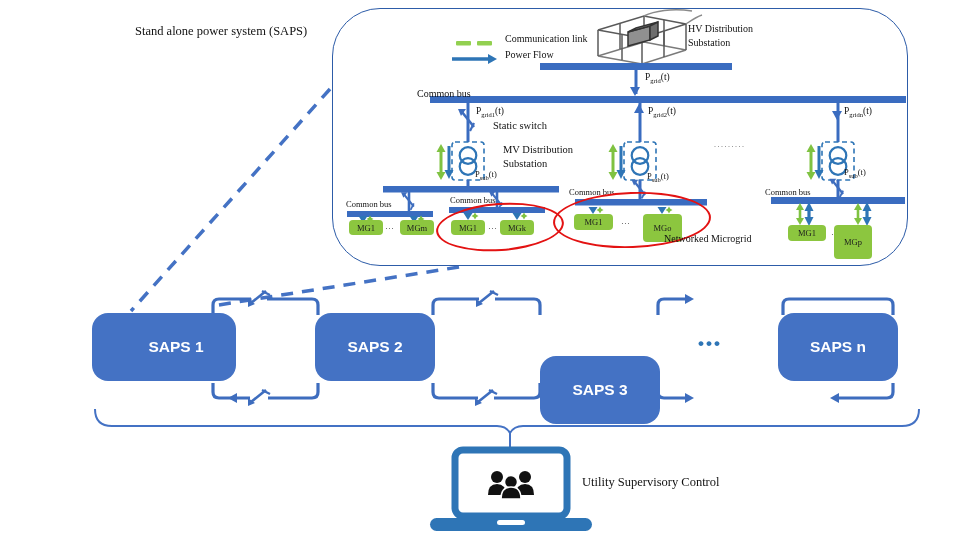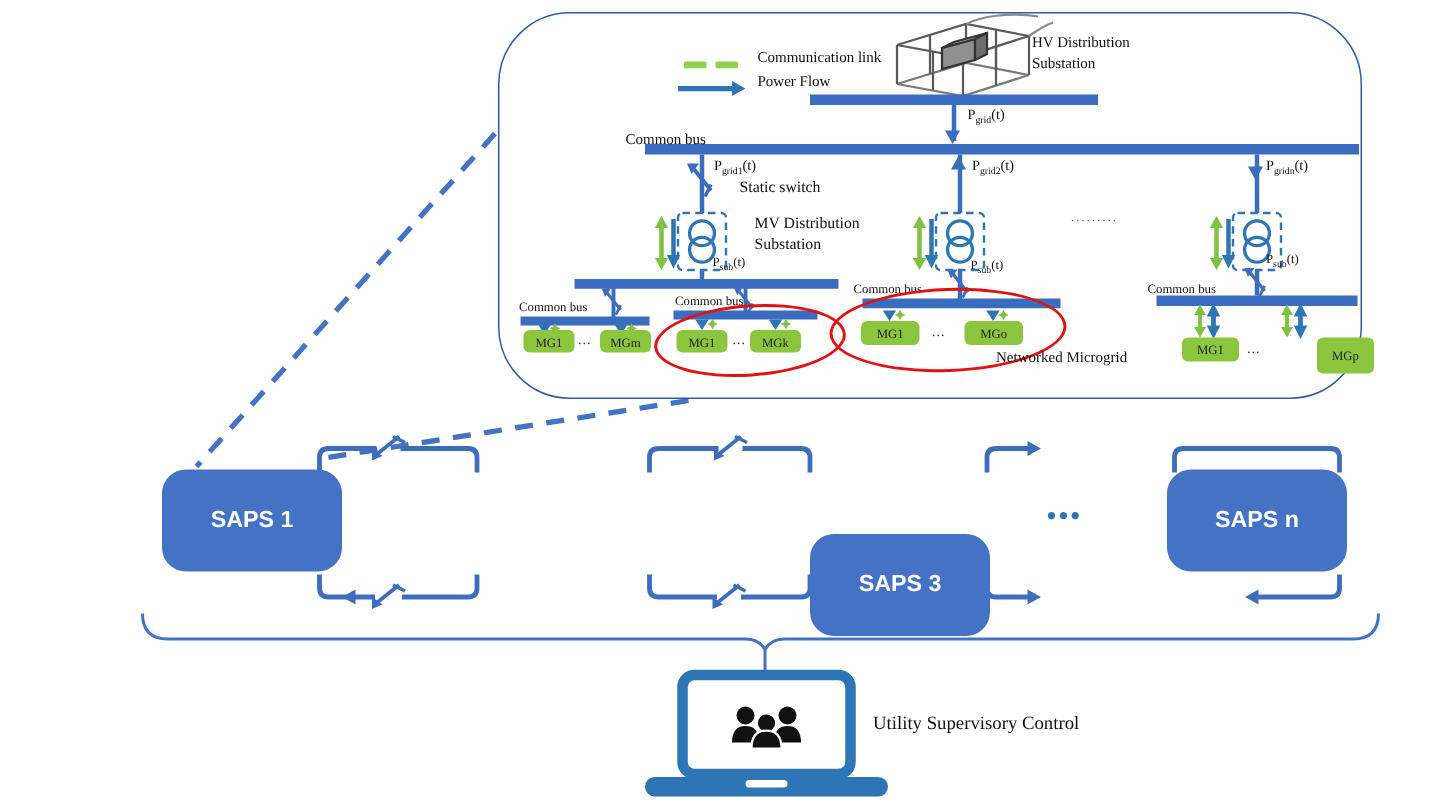--- a/index.html
+++ b/index.html
@@ -191,20 +191,21 @@
         <circle cx="0" cy="-4" r="6.5" fill="#111" stroke="#fff" stroke-width="1.5"></circle>
         <path d="M-10,13 Q-10,1 0,1 Q10,1 10,13 Z" fill="#111" stroke="#fff" stroke-width="1.5"></path>
       </g>
       <rect x="430" y="518" width="162" height="13" rx="6.5" fill="#2E75B6"></rect>
       <rect x="497" y="520" width="28" height="5" rx="2.5" fill="#fff"></rect>
     </g>
   </svg>
 
   <div class="detailbox"></div>
 
+  <div class="lbl fs12" style="left:135px;top:25px;">Stand alone power system (SAPS)</div>
 
   <div class="lbl fs11" style="left:505px;top:34px;">Communication link</div>
   <div class="lbl fs11" style="left:505px;top:50px;">Power Flow</div>
 
   <div class="lbl fs11" style="left:688px;top:24px;">HV Distribution</div>
   <div class="lbl fs11" style="left:688px;top:38px;">Substation</div>
 
   <div class="plabel" style="left:645px;top:72px;">
     <span>P</span><sub>grid</sub><span>(t)</span>
   </div>
@@ -236,39 +237,40 @@
   <div class="plabel" style="left:648px;top:106px;">
     <span>P</span><sub>grid2</sub><span>(t)</span>
   </div>
   <div class="plabel" style="left:647px;top:171px;font-size:8.5px;">
     <span>P</span><sub>sub</sub><span>(t)</span>
   </div>
   <div class="lbl fs8" style="left:569px;top:188px;">Common bus</div>
 
   <div class="mg" style="left:574px;top:214px;width:39px;height:16px;">MG1</div>
   <div class="mgdots" style="left:621px;top:216px;">…</div>
-  <div class="mg" style="left:643px;top:214px;width:39px;height:16px;">MGo</div>
+  <div class="mg" style="left:643px;top:214px;width:39px;height:28px;">MGo</div>
   <div class="ellipse" style="left:553px;top:192px;width:154px;height:52px;transform:rotate(-2deg);"></div>
 
   <div class="lbl" style="left:664px;top:234px;font-size:10px;">Networked Microgrid</div>
 
   <div class="lbl" style="left:714px;top:141px;font-size:8px;letter-spacing:1.5px;color:#555;">.........</div>
 
   <div class="plabel" style="left:844px;top:106px;">
     <span>P</span><sub>gridn</sub><span>(t)</span>
   </div>
   <div class="plabel" style="left:844px;top:167px;font-size:8.5px;">
     <span>P</span><sub>sub</sub><span>(t)</span>
   </div>
   <div class="lbl fs8" style="left:765px;top:188px;">Common bus</div>
 
   <div class="mg" style="left:788px;top:225px;width:38px;height:16px;">MG1</div>
   <div class="mgdots" style="left:831px;top:227px;">…</div>
-  <div class="mg" style="left:878px;top:225px;width:38px;height:24px;">MGp</div>
-
-  <div class="saps" style="left:108px;top:313px;">SAPS 1</div>
+  <div class="mg" style="left:834px;top:225px;width:38px;height:34px;">MGp</div>
+
+  <div class="saps" style="left:92px;top:313px;padding-left:24px;">SAPS 1</div>
+  <div class="saps" style="left:315px;top:313px;">SAPS 2</div>
   <div class="saps" style="left:540px;top:313px;margin-top:43px;">SAPS 3</div>
   <div class="sapsdots" style="left:698px;top:334px;">•••</div>
   <div class="saps" style="left:778px;top:313px;">SAPS n</div>
 
   <div class="lbl" style="left:582px;top:476px;font-size:12.5px;">Utility Supervisory Control</div>
 
 </div>
 
 </body></html>

